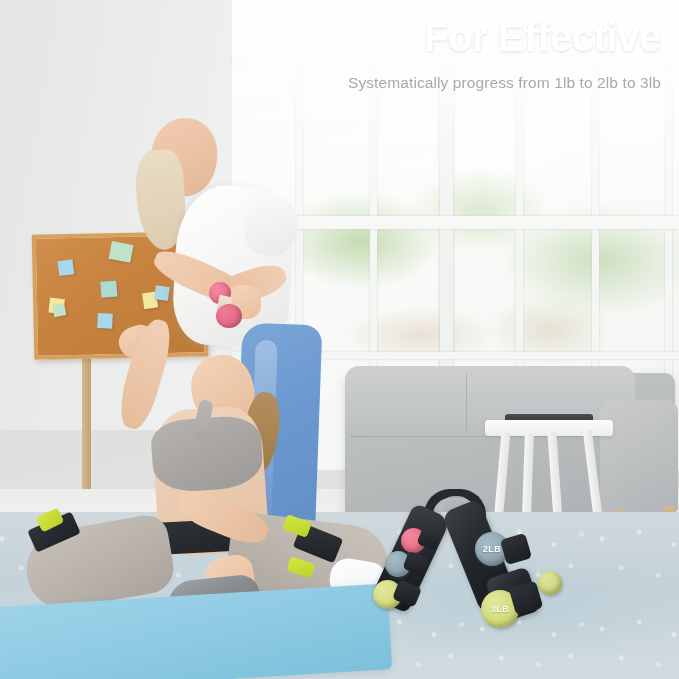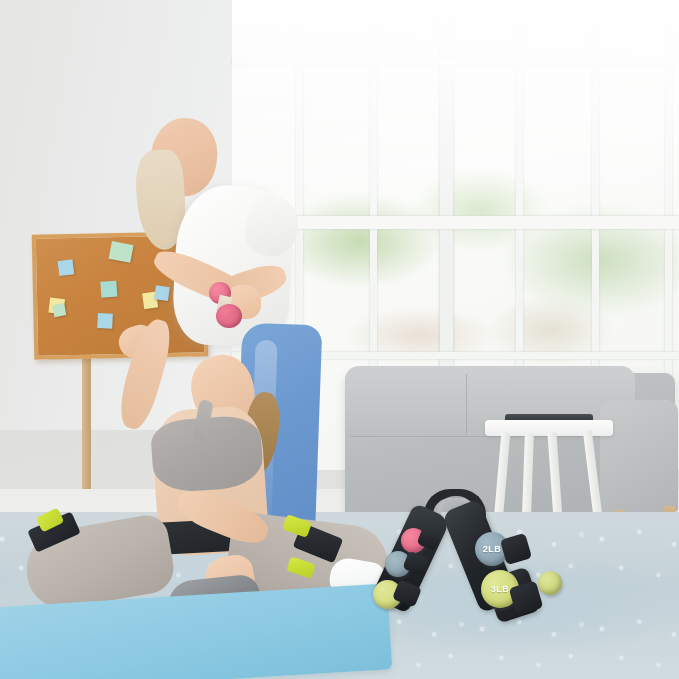--- a/index.html
+++ b/index.html
@@ -522,25 +522,27 @@
     <div class="db-bar" style="left:405px;top:554px;width:22px;height:19px;transform:rotate(22deg);"></div>
     <div class="db-bar" style="left:395px;top:583px;width:24px;height:21px;transform:rotate(22deg);"></div>
   </div>
 
   <div class="rack">
     <div class="rack-leg" style="left:460px;top:502px;width:40px;height:108px;border-radius:12px 10px 8px 10px;transform:rotate(-22deg);"></div>
     <div class="rack-leg" style="left:491px;top:572px;width:44px;height:46px;border-radius:8px;transform:rotate(-18deg);"></div>
     <div class="db" style="left:475px;top:532px;width:34px;height:34px;background:radial-gradient(circle at 35% 30%,#a4bcc7,#7f97a5);">
       <span class="db-label" style="font-size:9px;">2LB</span>
     </div>
-    <div class="db" style="left:481px;top:570px;width:38px;height:38px;background:radial-gradient(circle at 35% 30%,#e1e89b,#c7d163);">
+    <div class="db" style="left:481px;top:590px;width:38px;height:38px;background:radial-gradient(circle at 35% 30%,#e1e89b,#c7d163);">
       <span class="db-label" style="font-size:9px;color:#fafbf0;">3LB</span>
     </div>
     <div class="db-bar" style="left:503px;top:536px;width:26px;height:26px;transform:rotate(-16deg);"></div>
     <div class="db-bar" style="left:512px;top:584px;width:28px;height:28px;transform:rotate(-16deg);"></div>
     <div class="db" style="left:538px;top:571px;width:24px;height:24px;background:radial-gradient(circle at 35% 30%,#dde59a,#c3cd6a);"></div>
   </div>
 
   <div class="bloom"></div>
   <div class="headline-wrap">
+    <p class="line1">For Effective</p>
+    <p class="subline">Systematically progress from 1lb to 2lb to 3lb</p>
   </div>
 
 </div>
 
 </body></html>

